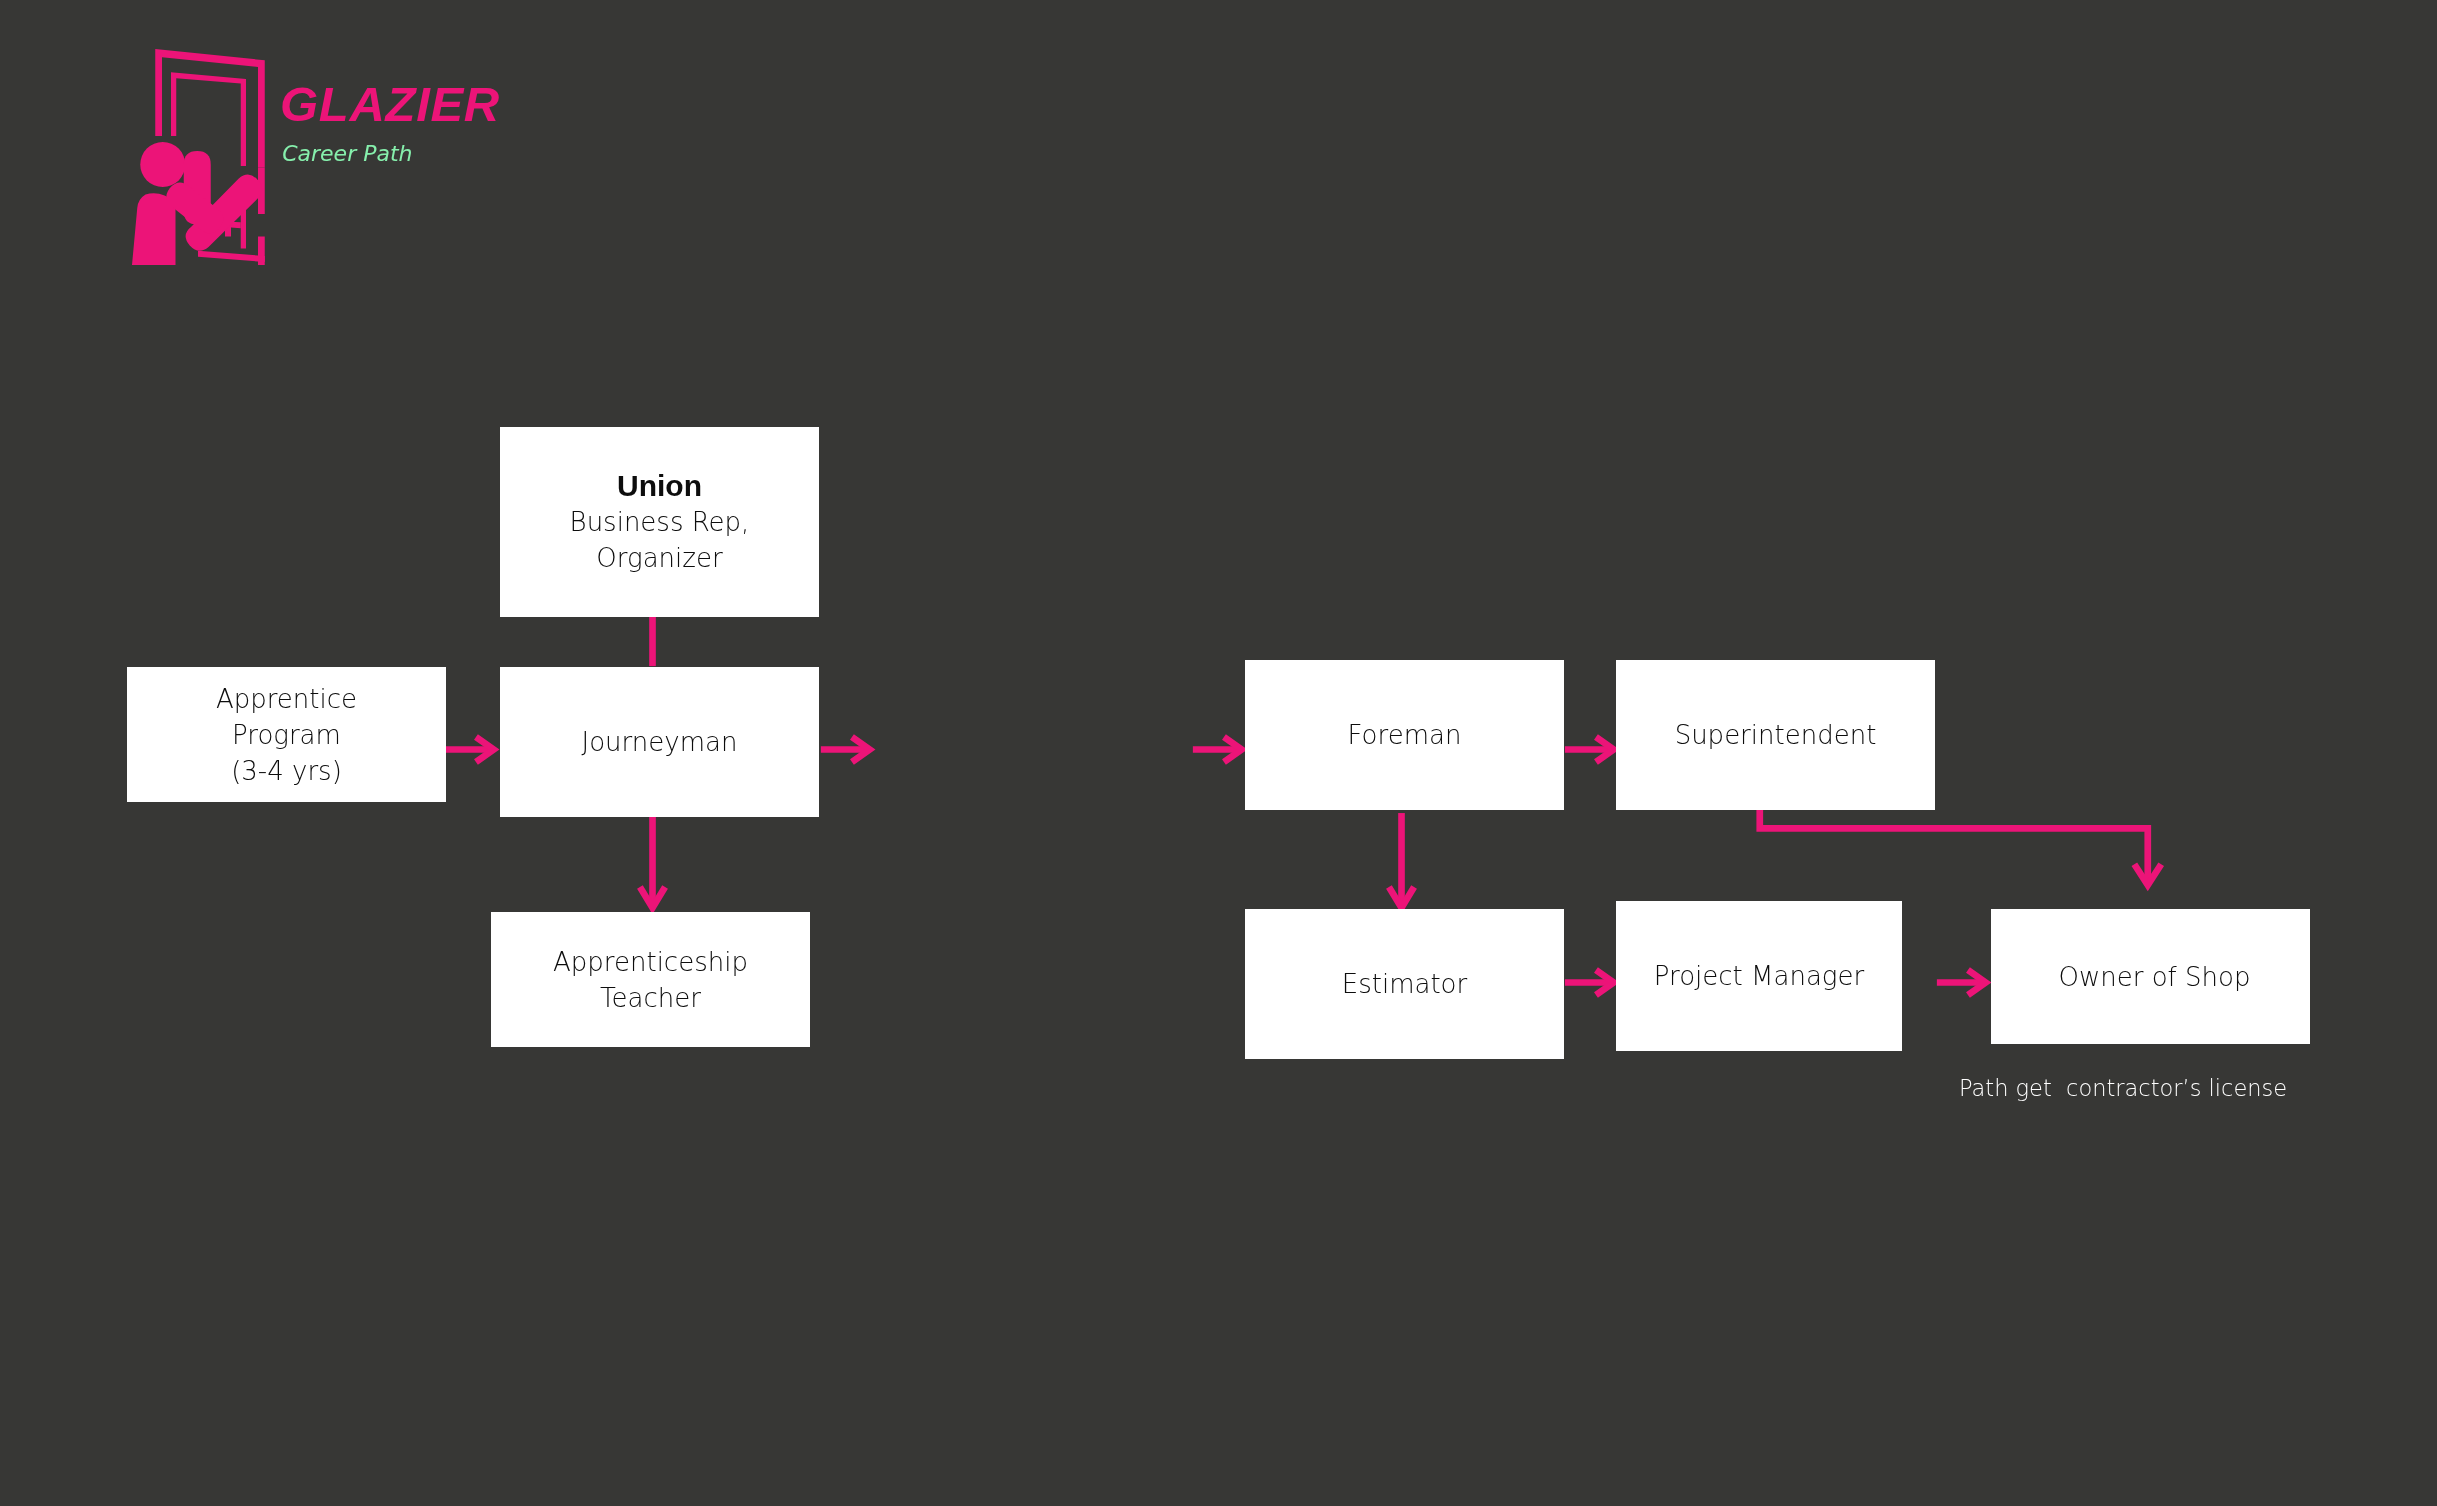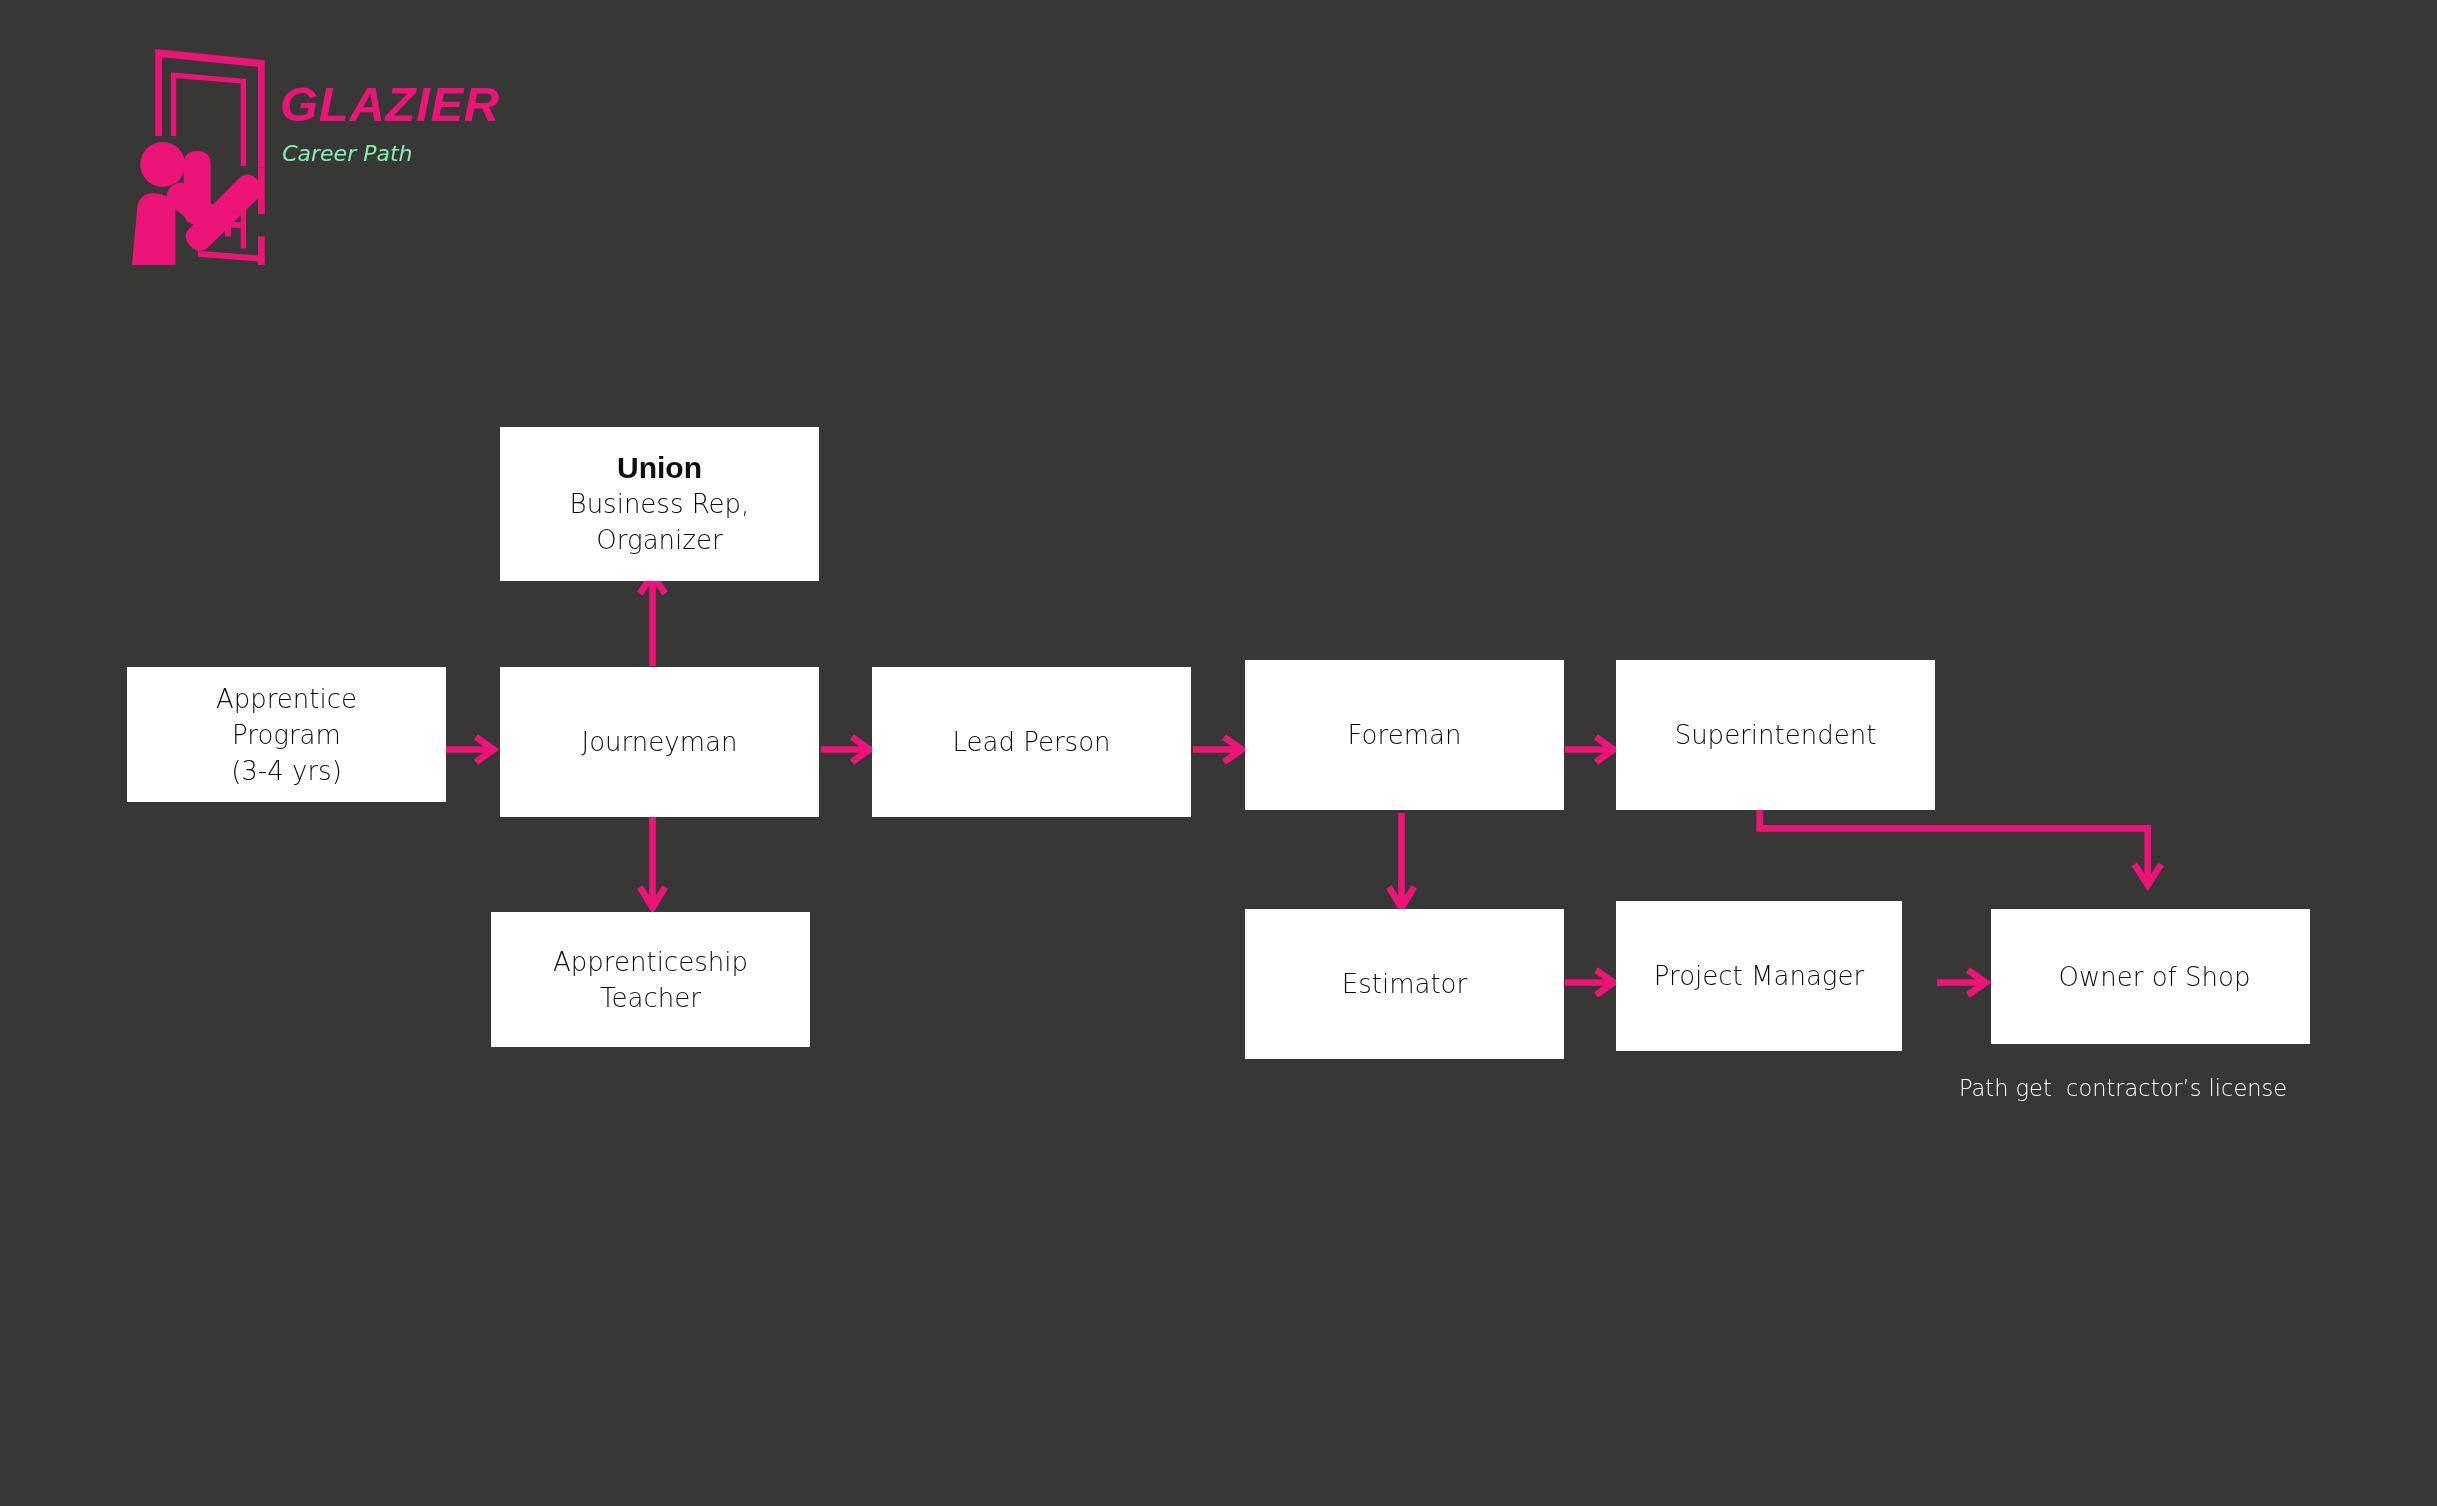--- a/index.html
+++ b/index.html
@@ -215,44 +215,41 @@
     </svg>
   </div>
 
   <div class="conn" style="left:1755px; top:806px;">
     <svg width="405" height="97" viewBox="0 0 540 130">
       <path d="M5 2 L5 30 L525 30 L525 100" stroke="#EC1478" stroke-width="9" fill="none"></path>
       <path d="M507 78 L525 106 L543 78" stroke="#EC1478" stroke-width="9" fill="none"></path>
     </svg>
   </div>
 
-  <div class="node" style="left:500px; top:427px; width:319px; height:154px;">
+  <div class="node" style="left:500px; top:427px; width:319px; height:190px;">
     <div class="ttl">Union</div>
     <div class="lbl">Business Rep,
 Organizer</div>
   </div>
 
   <div class="node" style="left:127px; top:667px; width:319px; height:135px;">
     <div class="lbl">Apprentice
 Program
 (3-4 yrs)</div>
   </div>
 
   <div class="node" style="left:500px; top:667px; width:319px; height:150px;">
     <div class="lbl">Journeyman</div>
   </div>
 
   <div class="node" style="left:491px; top:912px; width:319px; height:135px;">
     <div class="lbl">Apprenticeship
 Teacher</div>
   </div>
 
-  <div class="node" style="left:872px; top:667px; width:319px; height:150px;">
-    <div class="lbl">Lead Person</div>
-  </div>
 
   <div class="node" style="left:1245px; top:660px; width:319px; height:150px;">
     <div class="lbl">Foreman</div>
   </div>
 
   <div class="node" style="left:1245px; top:909px; width:319px; height:150px;">
     <div class="lbl">Estimator</div>
   </div>
 
   <div class="node" style="left:1616px; top:660px; width:319px; height:150px;">

